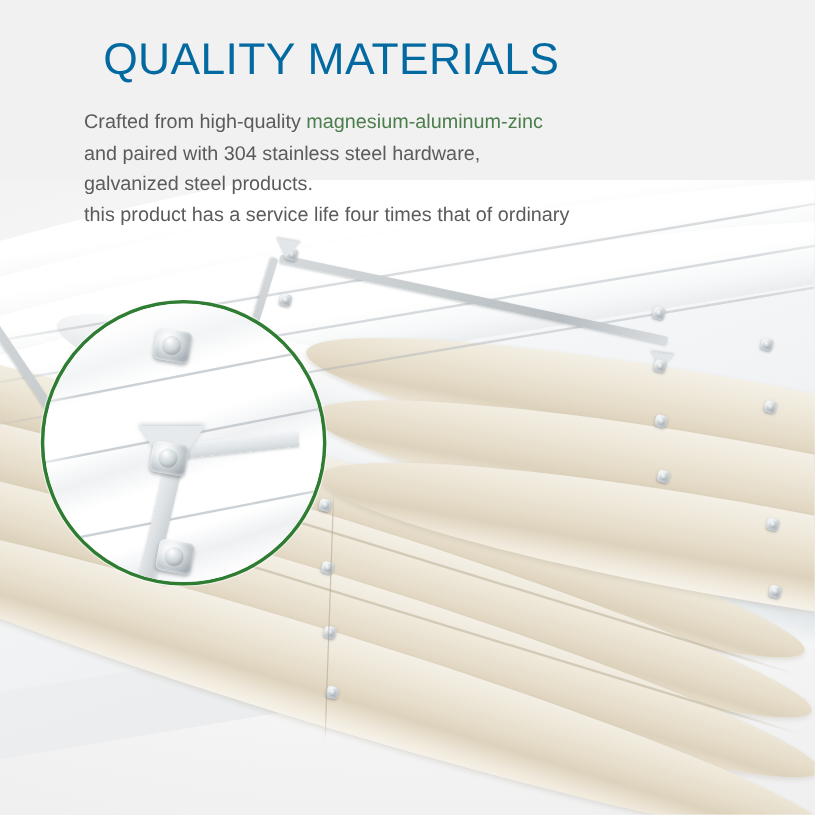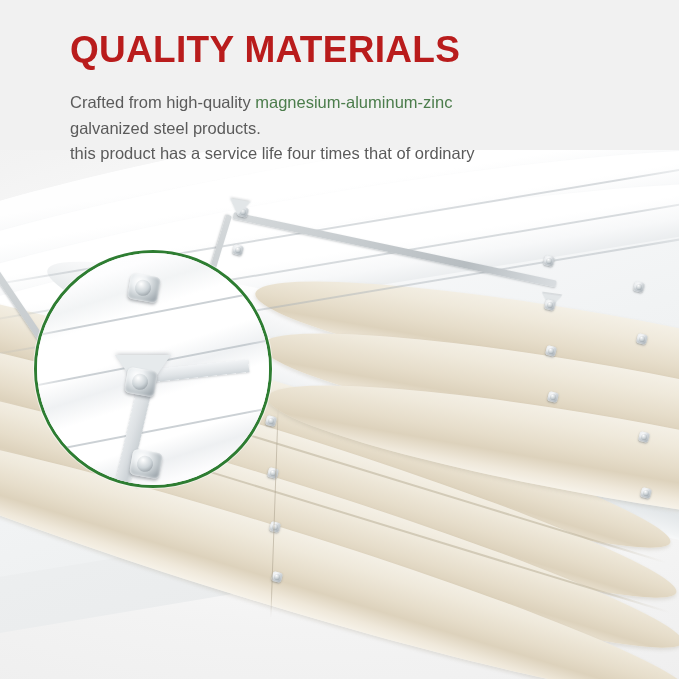--- a/index.html
+++ b/index.html
@@ -18,25 +18,25 @@
 
   
   #text-block{
     position:absolute;
     left:70px; top:28px;
     width:560px;
     z-index:40;
   }
   #headline{
     font-size:37px;
-    font-weight:bold;
+    font-weight:normal;
     letter-spacing:0.3px;
-    color:#b91c1c;
+    color:#0369a1;
     line-height:44px;
-    margin:0 0 18px 0;
+    margin:0 0 18px 16px;
     white-space:nowrap;
   }
   #body-copy{
     font-size:16.5px;
     line-height:25.5px;
     color:#5b5b5b;
     font-weight:400;
   }
   .bline{display:block;white-space:nowrap;}
   .hl{color:#4c7d4c;}
@@ -325,18 +325,19 @@
 
     <div class="zoom-bolt" style="left:92px; top:22px;"></div>
     <div class="zoom-bolt" style="left:89px; top:116px;"></div>
     <div class="zoom-bolt" style="left:94px; top:198px;"></div>
   </div>
 
   <div id="text-block">
     <h1 id="headline">QUALITY MATERIALS</h1>
     <div id="body-copy">
       <span class="bline"><span>Crafted from high-quality </span><span class="hl">magnesium-aluminum-zinc</span></span>
+      <span class="bline">and paired with 304 stainless steel hardware,</span>
       <span class="bline">galvanized steel products.</span>
       <span class="bline">this product has a service life four times that of ordinary</span>
     </div>
   </div>
 
 </div>
 
 </body></html>

